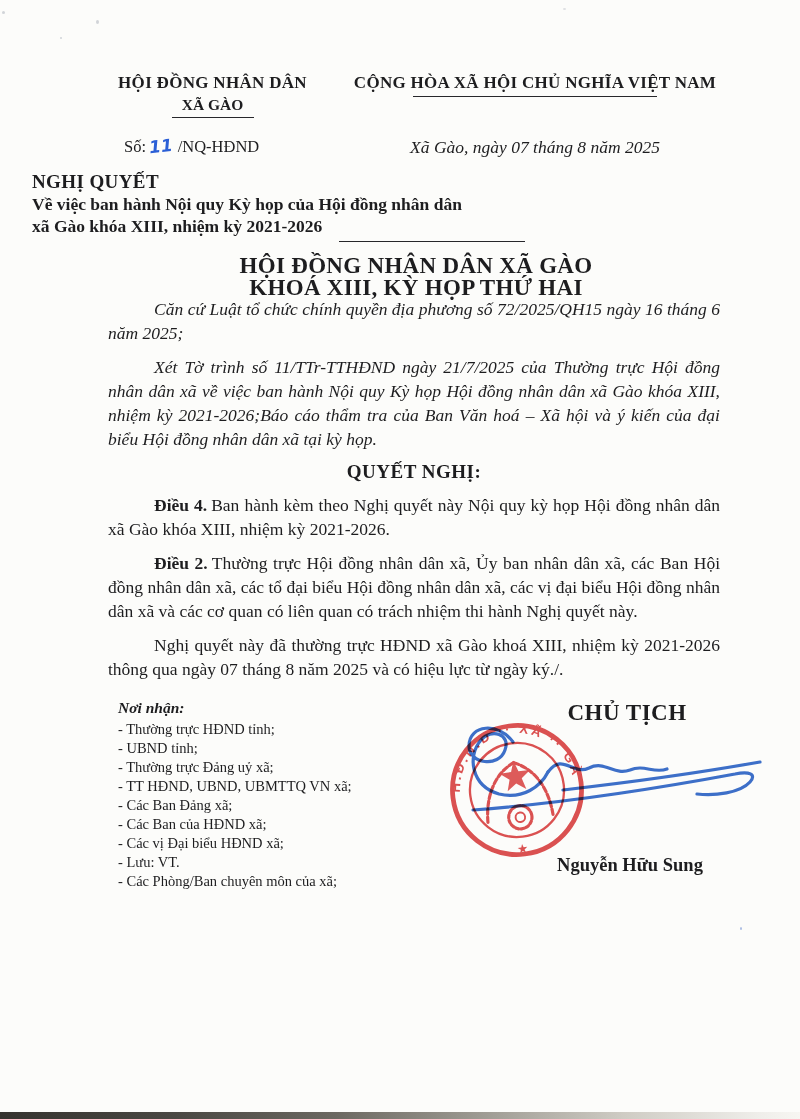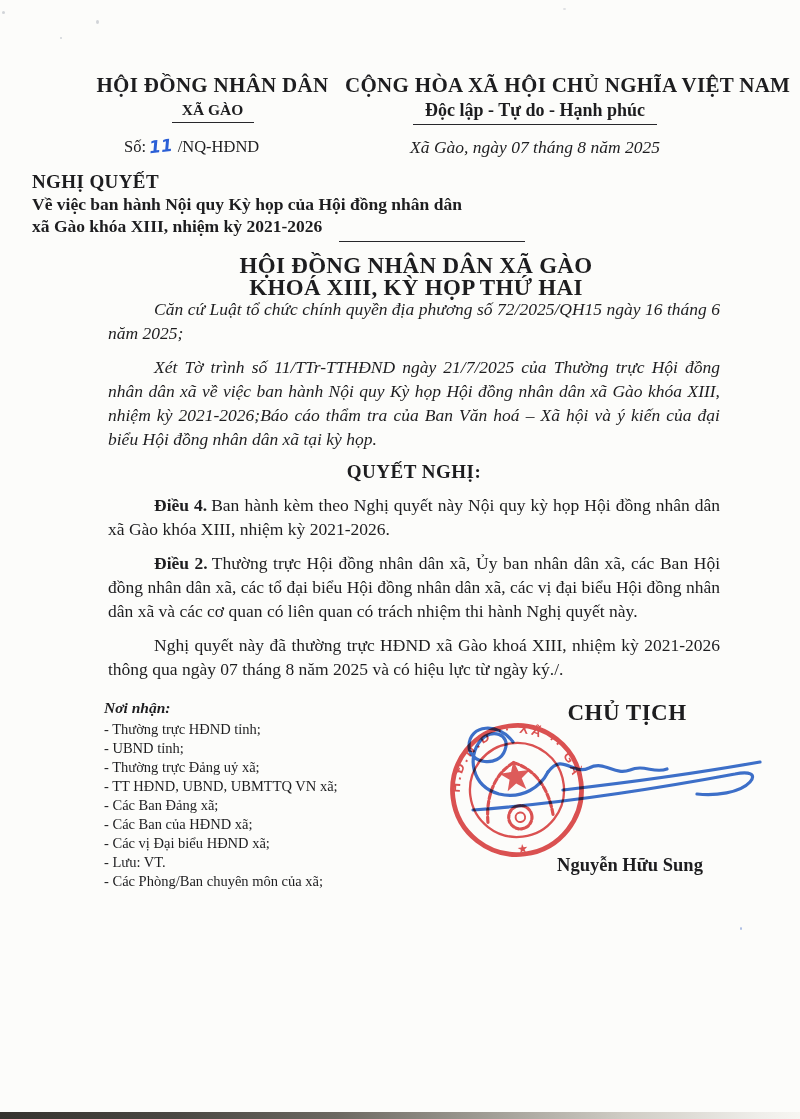--- a/index.html
+++ b/index.html
@@ -9,21 +9,21 @@
     height: 1119px;
     margin: 0 auto;
     background: #fcfcfa;
     font-family: "Liberation Serif", "DejaVu Serif", serif;
     color: #1d1d1f;
     overflow: hidden;
   }
   
   .hdr-left  { position: absolute; top: 73px;  left: 85px;  width: 255px; text-align: center; }
   .hdr-right { position: absolute; top: 73px;  left: 345px; width: 380px; text-align: center; }
-  .hdr-line1 { font-weight: bold; font-size: 21px; letter-spacing: .3px; white-space: nowrap; }
+  .hdr-line1 { font-weight: bold; font-size: 17px; letter-spacing: .3px; white-space: nowrap; }
   .hdr-left .hdr-line2  { font-weight: bold; font-size: 15.5px; margin-top: 3px; }
   .hdr-right .hdr-line2 { font-weight: bold; font-size: 18px;  margin-top: 2px; }
   .rule { border-bottom: 1.6px solid #27272b; margin: 3px auto 0; }
   .rule-left  { width: 82px; }
   .rule-right { width: 244px; }
   .so-line { position: absolute; top: 136px; left: 124px; font-size: 16.5px; white-space: nowrap; }
   .handwritten {
     display: inline-block;
     color: #2b5fd6;
     font-family: "DejaVu Sans", sans-serif;
@@ -43,21 +43,21 @@
                   font-weight: bold; font-size: 23px; line-height: 22px; letter-spacing: .3px; }
   
   .body-col { position: absolute; top: 297px; left: 108px; width: 612px; }
   .body-col p { margin: 0 0 10px; font-size: 17.5px; line-height: 24px;
                 text-align: justify; text-indent: 46px; }
   .preamble { font-style: italic; }
   .resolve-heading { text-align: center; font-weight: bold; font-size: 19px;
                      letter-spacing: .5px; margin: 6px 0 10px; }
   .art-label { font-weight: bold; margin-right: 4px; }
   
-  .recipients { position: absolute; top: 699px; left: 104px; width: 310px; }
+  .recipients { position: absolute; top: 699px; left: 118px; width: 310px; }
   .recipients-heading { font-weight: bold; font-style: italic; font-size: 15.5px; margin-bottom: 3px; }
   .recipient-item { font-size: 14.5px; line-height: 19px; }
   .sig-title { position: absolute; top: 700px; left: 477px; width: 300px; text-align: center;
                font-weight: bold; font-size: 23px; letter-spacing: .5px; }
   .sig-name  { position: absolute; top: 831px; left: 480px; width: 300px; text-align: center;
                font-weight: bold; font-size: 18.5px; z-index: 1; margin-top: 24px; }
   .seal-svg { position: absolute; top: 714px; left: 443px; width: 148px; height: 152px;
               mix-blend-mode: multiply; opacity: .88; transform: rotate(-7deg); z-index: 2; }
   .sign-svg { position: absolute; top: 712px; left: 413px; width: 355px; height: 135px;
               mix-blend-mode: multiply; z-index: 3; }
@@ -77,21 +77,20 @@
 <div class="page">
 
   <div class="hdr-left">
     <div class="hdr-line1">HỘI ĐỒNG NHÂN DÂN</div>
     <div class="hdr-line2">XÃ GÀO</div>
     <div class="rule rule-left"></div>
   </div>
 
   <div class="hdr-right">
     <div class="hdr-line1">CỘNG HÒA XÃ HỘI CHỦ NGHĨA VIỆT NAM</div>
-    <div class="hdr-line2">Độc lập - Tự do - Hạnh phúc</div>
     <div class="rule rule-right"></div>
   </div>
 
   <div class="so-line">
     <span>Số:</span><span class="handwritten">11</span><span>/NQ-HĐND</span>
   </div>
 
   <div class="date-line">Xã Gào, ngày 07 tháng  8 năm 2025</div>
 
   <div class="title-block">

